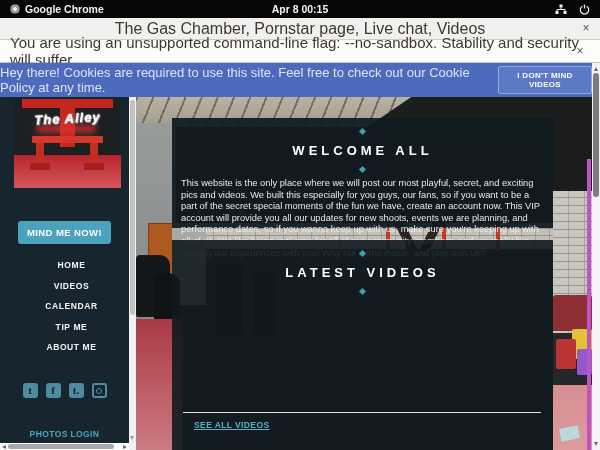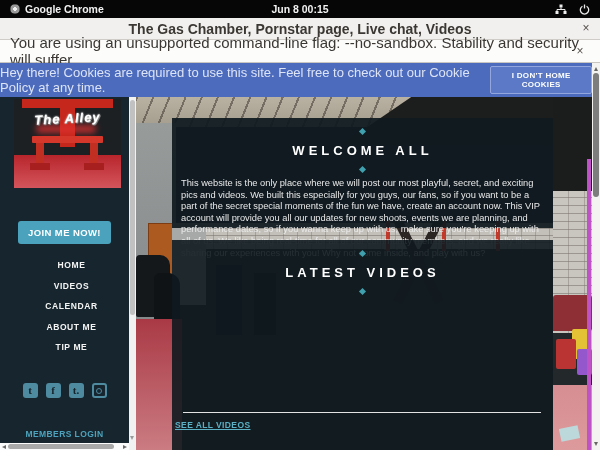--- a/index.html
+++ b/index.html
@@ -16,21 +16,21 @@
   .tb-item { display:flex; align-items:center; gap:5px; padding:0 10px; height:100%; cursor:default; }
   .tb-dot { width:9px; height:9px; border-radius:50%; background:radial-gradient(circle at 35% 35%, #e9b9c2, #b65a60); display:inline-block; }
   .tb-chrome { width:10px; height:10px; border-radius:50%; display:inline-block;
     background:radial-gradient(circle at 50% 50%, #efefef 0 28%, #9a9a9a 30% 62%, #5f5f5f 64% 100%); }
   .tb-clock { position:absolute; left:0; right:0; text-align:center; pointer-events:none; }
   .tb-right { margin-left:auto; display:flex; align-items:center; gap:12px; padding-right:10px; }
 
   
   .titlebar { position:absolute; left:0; top:18px; width:600px; height:22px; background:#f2f0ee;
     border-bottom:1px solid #cfcbc7; display:flex; align-items:center; justify-content:center; }
-  .titlebar .t { font-size:14px; font-weight:bold; color:#3b3834; }
+  .titlebar .t { font-size:16px; font-weight:normal; color:#3b3834; }
   .win-close { position:absolute; right:6px; top:2px; width:16px; height:16px; text-align:center;
     line-height:16px; font-size:12px; color:#55504b; cursor:pointer; }
 
   
   .warnbar { position:absolute; left:0; top:40px; width:600px; height:23px; background:#fcfcfb;
     border-bottom:1px solid #c9c5c1; display:flex; align-items:center; }
   .warnbar .msg { font-size:15px; color:#3b3834; padding-left:10px; }
   .warn-close { position:absolute; right:12px; top:3px; width:16px; height:16px; text-align:center;
     line-height:16px; font-size:12px; color:#5a5650; cursor:pointer; }
 
@@ -128,42 +128,42 @@
 
   
   .panel { position:absolute; left:36px; width:381px; background:rgba(15,26,31,.93); }
   .panel-welcome { top:21px; height:110px; }
   .panel-videos  { top:143px; height:220px; background:rgba(15,26,31,.90); }
   .panel-heading { display:flex; align-items:center; justify-content:center; gap:9px; padding-top:11px;flex-direction:column; }
   .panel-heading .h { color:#fff; font-size:13px; font-weight:bold; letter-spacing:4px; }
   .diamond { width:5px; height:5px; background:#3fa0ae; transform:rotate(45deg); }
   .welcome-body { margin:6px 8px 0 9px; color:#e9e9e9; font-size:9.3px; line-height:11.6px; }
   .vid-divider { position:absolute; left:11px; right:12px; top:172px; height:1px; background:#e3e3e3; }
-  .see-all { position:absolute; left:3px; top:180px; color:#5bb0c5; font-size:8.5px; font-weight:bold;
+  .see-all { position:absolute; left:22px; top:180px; color:#5bb0c5; font-size:8.5px; font-weight:bold;
     letter-spacing:.4px; text-decoration:underline; cursor:pointer; }
 
   
   .main-scroll { position:absolute; left:592px; top:0; width:8px; height:387px; background:#f4f3f2; }
   .ms-up { position:absolute; left:1.5px; top:4px; width:0; height:0;
     border-left:2.5px solid transparent; border-right:2.5px solid transparent; border-bottom:4px solid #666; }
   .ms-down { position:absolute; left:1.5px; bottom:4px; width:0; height:0;
     border-left:2.5px solid transparent; border-right:2.5px solid transparent; border-top:4px solid #666; }
   .ms-thumb { position:absolute; left:1px; top:10px; width:6px; height:124px; background:#7d7d7d; border-radius:3px; }
 
   svg { display:block; }
 </style>
 </head>
 <body>
 
 <div class="topbar">
   <div class="tb-item">
     <span class="tb-chrome"></span>
     <span>Google Chrome</span>
   </div>
-  <div class="tb-clock">Jun 8  00:15</div>
+  <div class="tb-clock">Apr 8  00:15</div>
   <div class="tb-right">
     <span>
       <svg width="12" height="11" viewBox="0 0 12 11">
         <rect x="4.5" y="0.5" width="3" height="3" fill="#ededed"></rect>
         <rect x="0.5" y="7" width="3" height="3" fill="#ededed"></rect>
         <rect x="8.5" y="7" width="3" height="3" fill="#ededed"></rect>
         <path d="M6 3.5 V5.5 M2 7 V5.5 H10 V7" stroke="#ededed" stroke-width="1" fill="none"></path>
       </svg>
     </span>
     <span>
@@ -182,57 +182,57 @@
 
 <div class="warnbar">
   <span class="msg">You are using an unsupported command-line flag: --no-sandbox. Stability and security will suffer.</span>
   <span class="warn-close">×</span>
 </div>
 
 <div class="viewport">
 
   <div class="cookiebar">
     <span class="msg">Hey there! Cookies are required to use this site. Feel free to check out our Cookie Policy at any time.</span>
-    <button class="cookie-btn">I DON'T HOME COOKIES</button>
+    <button class="cookie-btn">I DON'T MIND VIDEOS</button>
   </div>
 
   <div class="sidebar">
     <div class="logo">
       <div class="beam-h"></div>
       <div class="beam-v"></div>
       <div class="floor"></div>
       <div class="bench-leg1"></div>
       <div class="bench-leg2"></div>
       <div class="bench-top"></div>
       <div class="foot1"></div>
       <div class="foot2"></div>
       <div class="logo-glow"></div>
       <div class="logo-text">The Alley</div>
     </div>
 
-    <button class="join-btn">JOIN ME NOW!</button>
+    <button class="join-btn">MIND ME NOW!</button>
 
     <nav class="menu">
       <div class="menu-item">HOME</div>
       <div class="menu-item">VIDEOS</div>
       <div class="menu-item">CALENDAR</div>
+      <div class="menu-item">TIP ME</div>
       <div class="menu-item">ABOUT ME</div>
-      <div class="menu-item">TIP ME</div>
     </nav>
 
     <div class="social">
       <span class="soc">t</span>
       <span class="soc">f</span>
       <span class="soc">t.</span>
       <span class="soc ig">
           <span class="lens"></span>
         </span>
     </div>
 
-    <div class="members">MEMBERS LOGIN</div>
+    <div class="members">PHOTOS LOGIN</div>
   </div>
 
   <div class="sb-vscroll">
     <div class="sb-vthumb"></div>
     <div class="sb-vdown"></div>
   </div>
   <div class="sb-hscroll">
     <div class="sb-hleft"></div>
     <div class="sb-hthumb"></div>
     <div class="sb-hright"></div>

